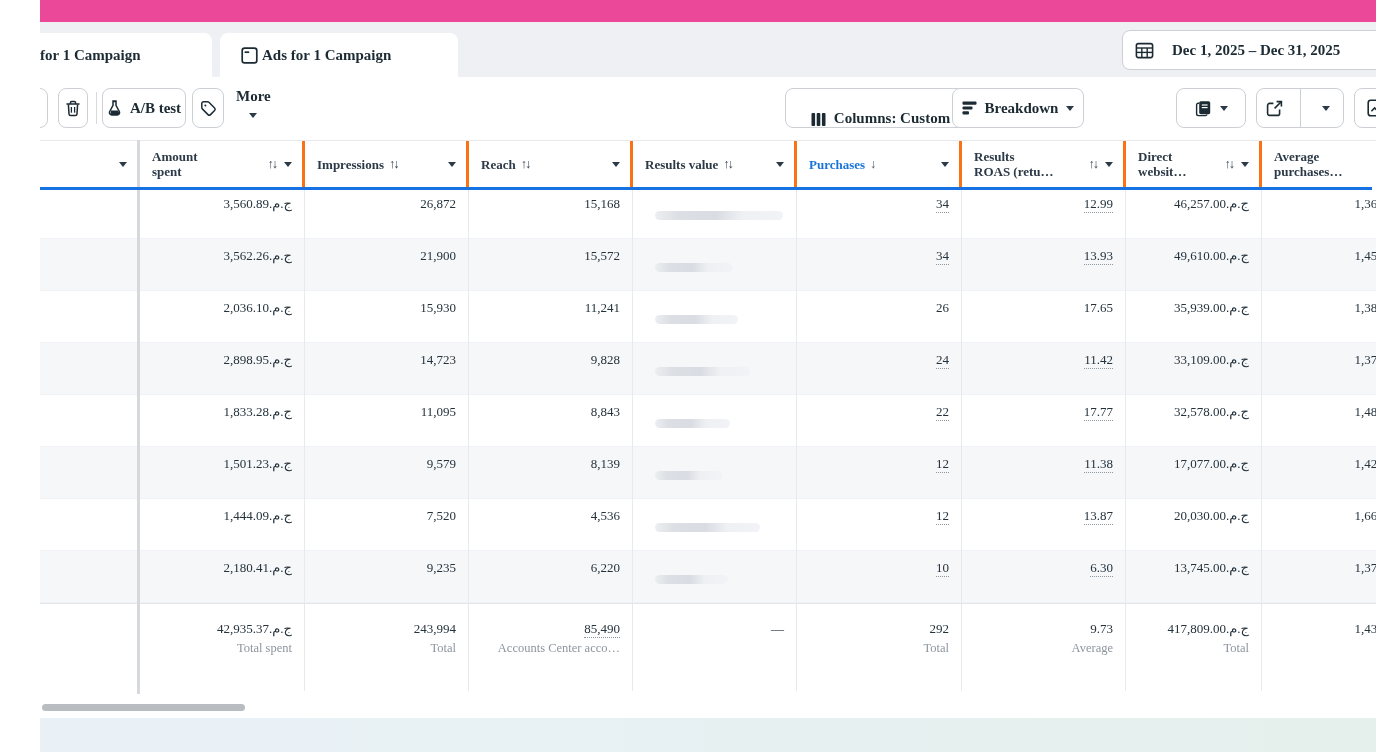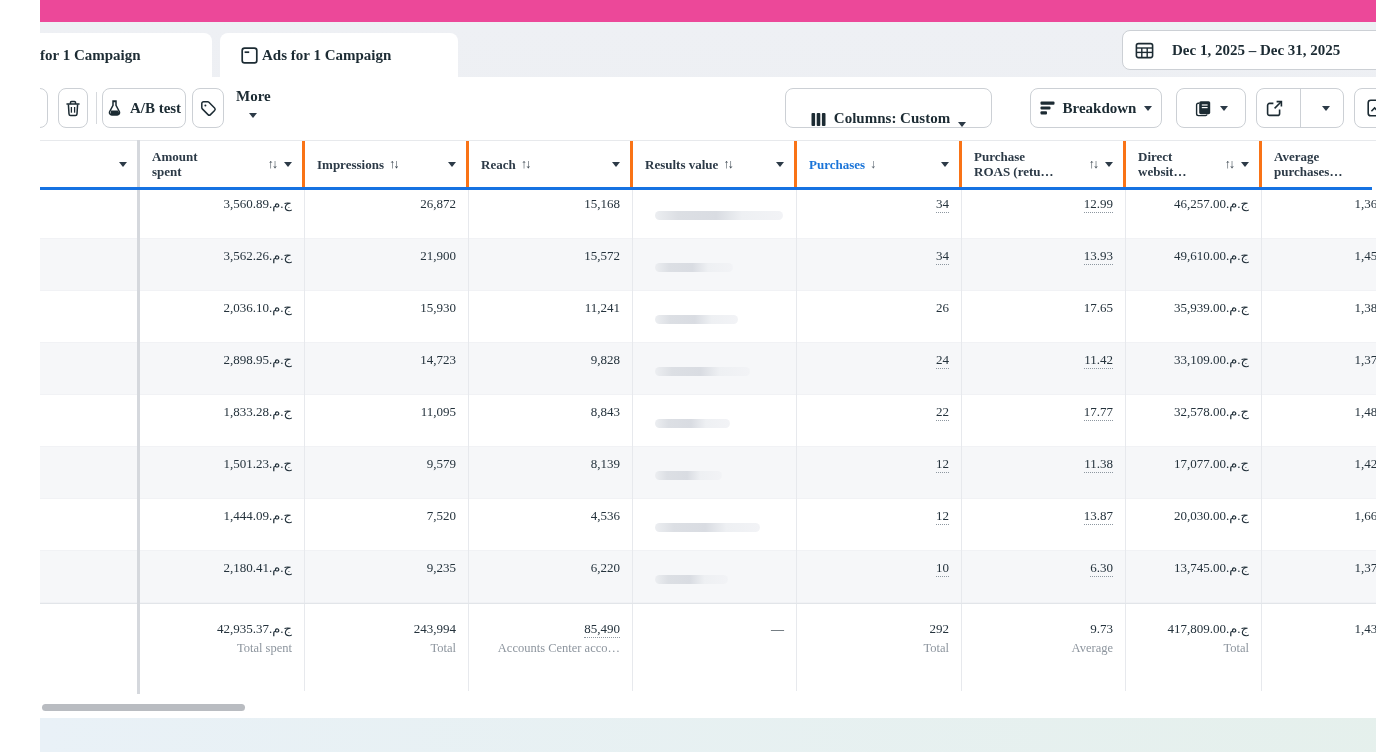--- a/index.html
+++ b/index.html
@@ -136,21 +136,21 @@
 
   <div class="btn" style="left:745px;width:207px;align-items:flex-end;">
     <svg class="ico" width="15" height="15" viewBox="0 0 15 15">
       <rect x="0.5" y="1" width="3.6" height="13" rx="1" fill="#1c2b33"></rect>
       <rect x="5.7" y="1" width="3.6" height="13" rx="1" fill="#1c2b33"></rect>
       <rect x="10.9" y="1" width="3.6" height="13" rx="1" fill="#1c2b33"></rect>
     </svg>
     <span>Columns: Custom</span>
     <span class="caret"></span>
   </div>
-  <div class="btn" style="left:990px;width:132px;">
+  <div class="btn" style="left:912px;width:132px;">
     <svg class="ico" width="15" height="14" viewBox="0 0 15 14">
       <rect x="0.5" y="0.6" width="14" height="3.2" rx="1" fill="#1c2b33"></rect>
       <rect x="0.5" y="5.4" width="10" height="3.2" rx="1" fill="#1c2b33"></rect>
       <rect x="0.5" y="10.2" width="6.5" height="3.2" rx="1" fill="#1c2b33"></rect>
     </svg>
     <span>Breakdown</span>
     <span class="caret"></span>
   </div>
   <div class="btn" style="left:1136px;width:70px;">
     <svg class="ico" width="17" height="17" viewBox="0 0 17 17">
@@ -212,21 +212,21 @@
         <span class="sp"></span>
         <span class="caret"></span>
       </div>
       <div class="hc sorted">
         <span class="hl">Purchases</span>
         <span class="sort" style="letter-spacing:0;color:#56616c;">↓</span>
         <span class="sp"></span>
         <span class="caret"></span>
       </div>
       <div class="hc">
-        <span class="hl"><span>Purchase</span><br><span>ROAS (retu…</span></span>
+        <span class="hl"><span>Results</span><br><span>ROAS (retu…</span></span>
         <span class="sp"></span>
         <span class="sort">↑↓</span>
         <span class="caret"></span>
       </div>
       <div class="hc">
         <span class="hl"><span>Direct</span><br><span>websit…</span></span>
         <span class="sp"></span>
         <span class="sort">↑↓</span>
         <span class="caret"></span>
       </div>

